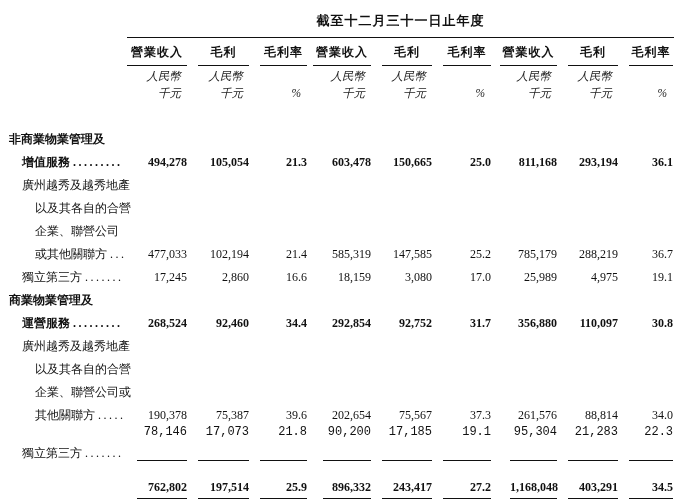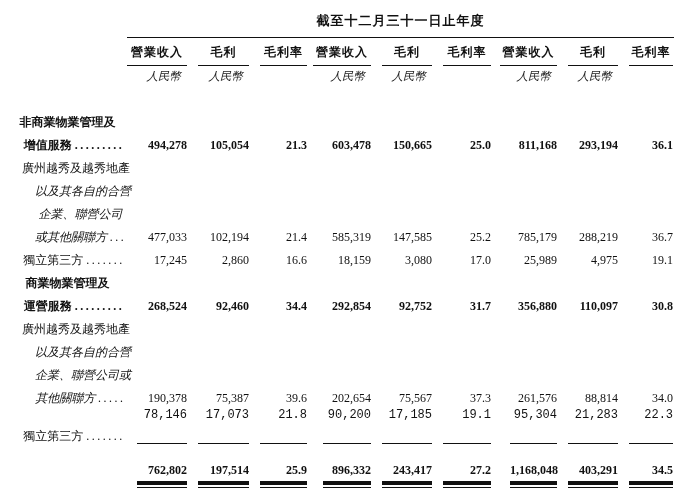--- a/index.html
+++ b/index.html
@@ -60,24 +60,24 @@
     font-size: 11.5px;
     padding: 2px 7px 0 0;
     line-height: 15px;
     color: #222;
     margin-top: 22px;
   }
   
   .lead-gap td { height: 22px; }
   .spacer-row td { height: 15px; }
   tbody tr.data-row td { height: 21px; line-height: 15px; }
-  .label-cell { text-align: center; overflow: visible; }
+  .label-cell { text-align: left; overflow: visible; }
   .indent-0 { padding-left: 0; }
   .indent-1 { padding-left: 13px; }
-  .indent-2 { padding-left: 26px; font-style: italic; }
+  .indent-2 { padding-left: 26px; }
   .leader { letter-spacing: 2.5px; margin-left: 3px; }
   .bold { font-weight: bold; }
   .val-cell { text-align: right; padding-left: 10px; }
   .val-cell span { display: block; }
   .u1 {
     border-bottom: 1.2px solid #111;
     padding-bottom: 20px;
     font-family: Liberation Mono, monospace;
   }
   .u2 {
@@ -159,20 +159,34 @@
         <td class="unit-cell"></td>
         <td class="sp"></td>
         <td class="unit-cell">人民幣</td>
         <td class="unit-cell">人民幣</td>
         <td class="unit-cell"></td>
         <td class="sp"></td>
         <td class="unit-cell">人民幣</td>
         <td class="unit-cell">人民幣</td>
         <td class="unit-cell"></td>
       </tr>
+      <tr>
+        <td></td>
+        <td class="unit-cell">千元</td>
+        <td class="unit-cell">千元</td>
+        <td class="unit-cell">%</td>
+        <td class="sp"></td>
+        <td class="unit-cell">千元</td>
+        <td class="unit-cell">千元</td>
+        <td class="unit-cell">%</td>
+        <td class="sp"></td>
+        <td class="unit-cell">千元</td>
+        <td class="unit-cell">千元</td>
+        <td class="unit-cell">%</td>
+      </tr>
     </thead>
     <tbody>
       <tr class="lead-gap">
           <td colspan="12"></td>
         </tr>
     <tr class="data-row bold">
           <td class="label-cell indent-0"><span>非商業物業管理及</span></td>
           <td class="val-cell"></td>
           <td class="val-cell"></td>
           <td class="val-cell"></td>

